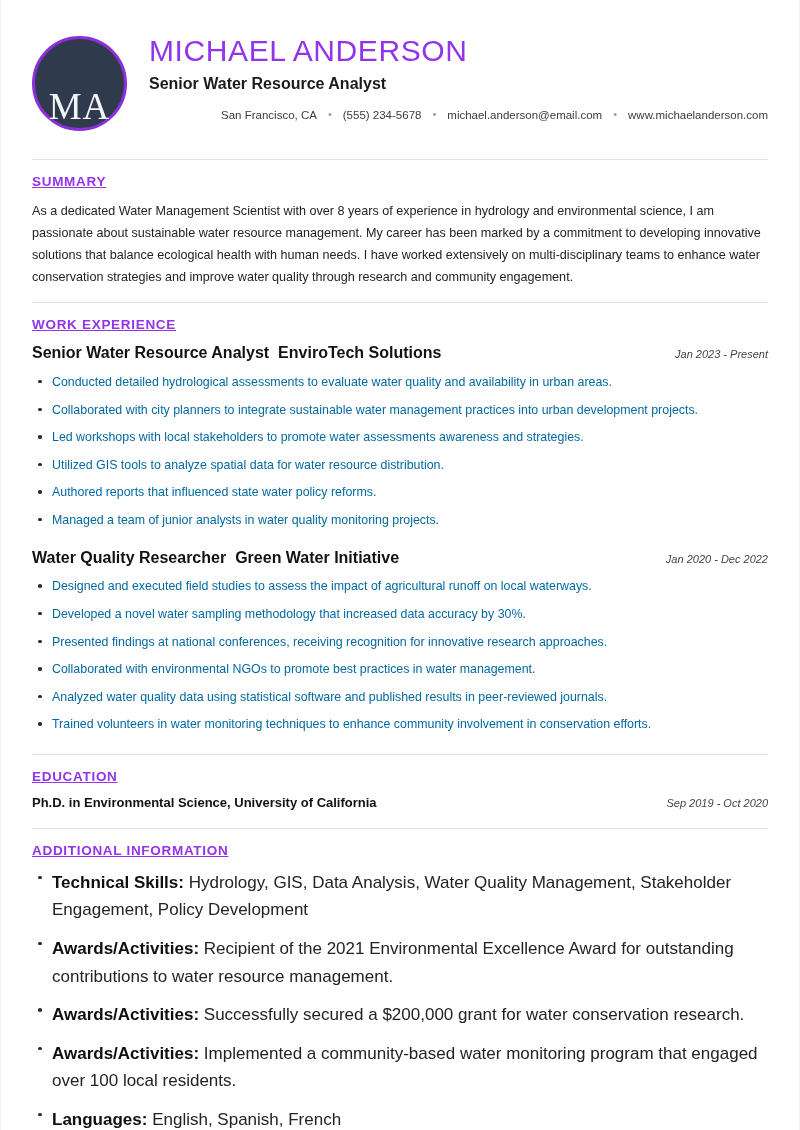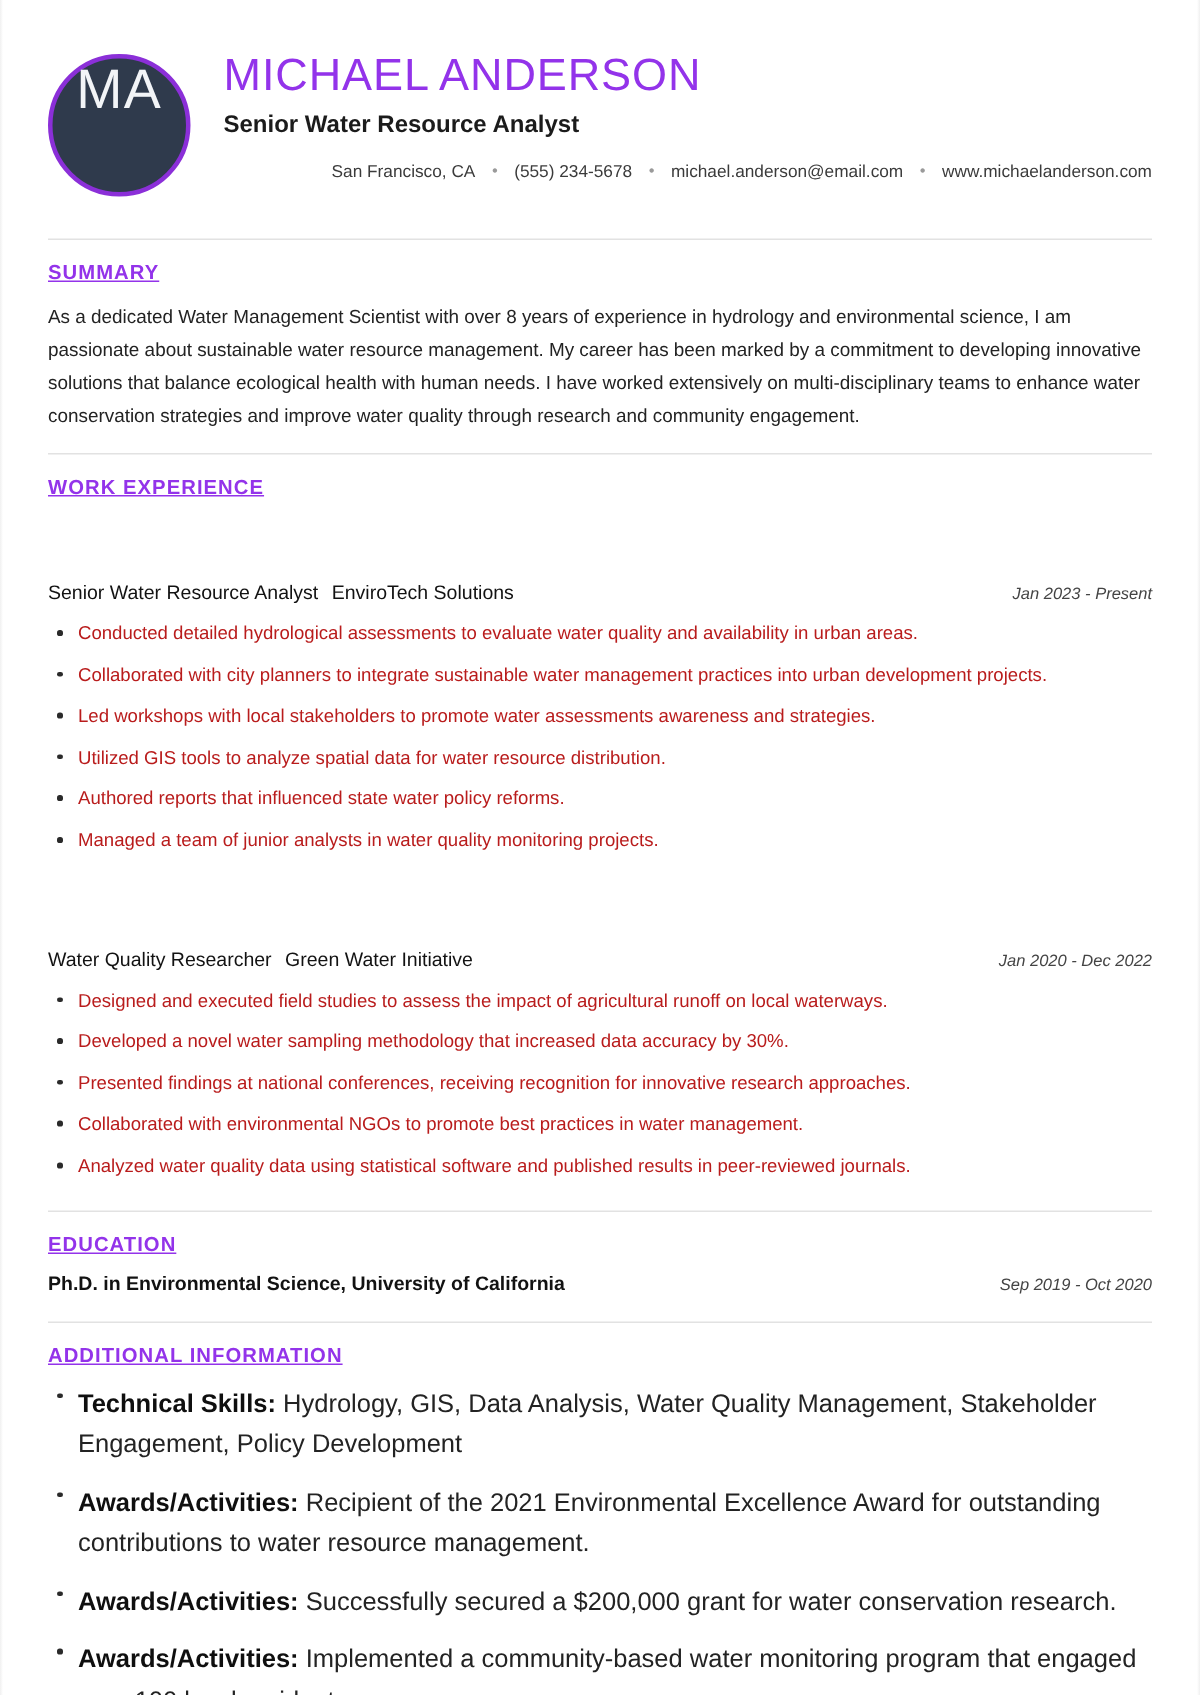--- a/index.html
+++ b/index.html
@@ -47,27 +47,28 @@
   }
   .avatar {
     flex: 0 0 auto;
     width: 95px;
     height: 95px;
     border-radius: 50%;
     background: #2f3a4c;
     border: 3px solid #8b2fd8;
     color: #f2f4f7;
     display: flex;
-    align-items: flex-start;
+    align-items: flex-end;
     justify-content: center;
     font-size: 37px;
     font-weight: 400;
     letter-spacing: 1px;
     box-sizing: border-box;
     margin-top: 4px;
+    font-family: Liberation Serif, serif;
   }
   .header-text {
     flex: 1 1 auto;
     padding-left: 22px;
     padding-top: 2px;
     min-width: 0;
   }
   .full-name {
     font-size: 30px;
     font-weight: normal;
@@ -133,44 +134,43 @@
   .entry { margin-bottom: 4px; }
   .entry + .entry { margin-top: 18px; }
   .entry-head {
     display: flex;
     align-items: baseline;
     justify-content: space-between;
     gap: 16px;
     margin-bottom: 9px;
   }
   .entry-titles {
-    font-size: 13px;
-    font-weight: normal;
+    font-size: 16px;
+    font-weight: bold;
     color: #121212;
     line-height: 1.3;
-    margin-top: 44px;
   }
   .entry-company { padding-left: 9px; }
   .entry-dates {
     font-size: 11px;
     font-style: italic;
     color: #444444;
     white-space: nowrap;
     flex: 0 0 auto;
   }
   ul.bullets {
     list-style: none;
     margin: 0;
     padding: 0;
   }
   ul.bullets > li {
     position: relative;
     padding-left: 20px;
     font-size: 12.4px;
-    color: #b91c1c;
+    color: #0369a1;
     line-height: 1.5;
     margin-bottom: 9px;
   }
   ul.bullets > li:last-child { margin-bottom: 0; }
   ul.bullets > li::before {
     content: "";
     position: absolute;
     left: 6px;
     top: 7px;
     width: 3.5px;
@@ -286,20 +286,21 @@
             <span>Water Quality Researcher</span><span class="entry-company">Green Water Initiative</span>
           </div>
           <div class="entry-dates">Jan 2020 - Dec 2022</div>
         </div>
         <ul class="bullets">
           <li>Designed and executed field studies to assess the impact of agricultural runoff on local waterways.</li>
           <li>Developed a novel water sampling methodology that increased data accuracy by 30%.</li>
           <li>Presented findings at national conferences, receiving recognition for innovative research approaches.</li>
           <li>Collaborated with environmental NGOs to promote best practices in water management.</li>
           <li>Analyzed water quality data using statistical software and published results in peer-reviewed journals.</li>
+          <li>Trained volunteers in water monitoring techniques to enhance community involvement in conservation efforts.</li>
         </ul>
       </div>
     </div>
 
     <div class="section edu-section">
       <div class="rule"></div>
       <div class="section-title">EDUCATION</div>
       <div class="edu-head">
         <div class="edu-degree">Ph.D. in Environmental Science, University of California</div>
         <div class="entry-dates">Sep 2019 - Oct 2020</div>

